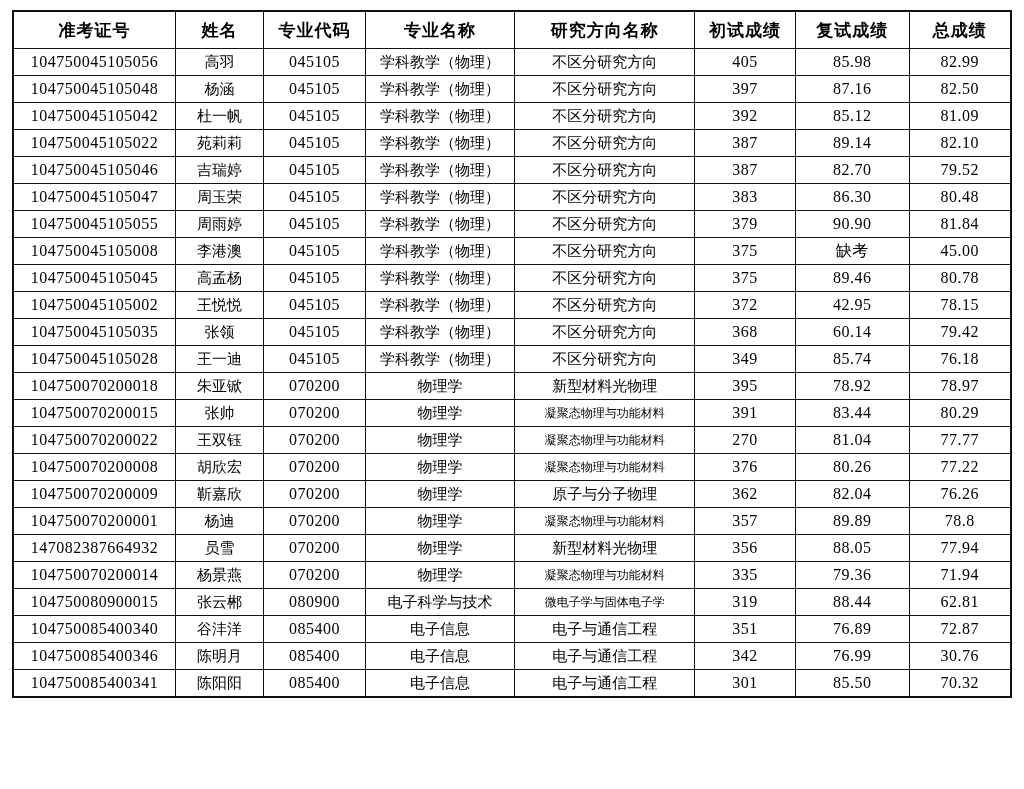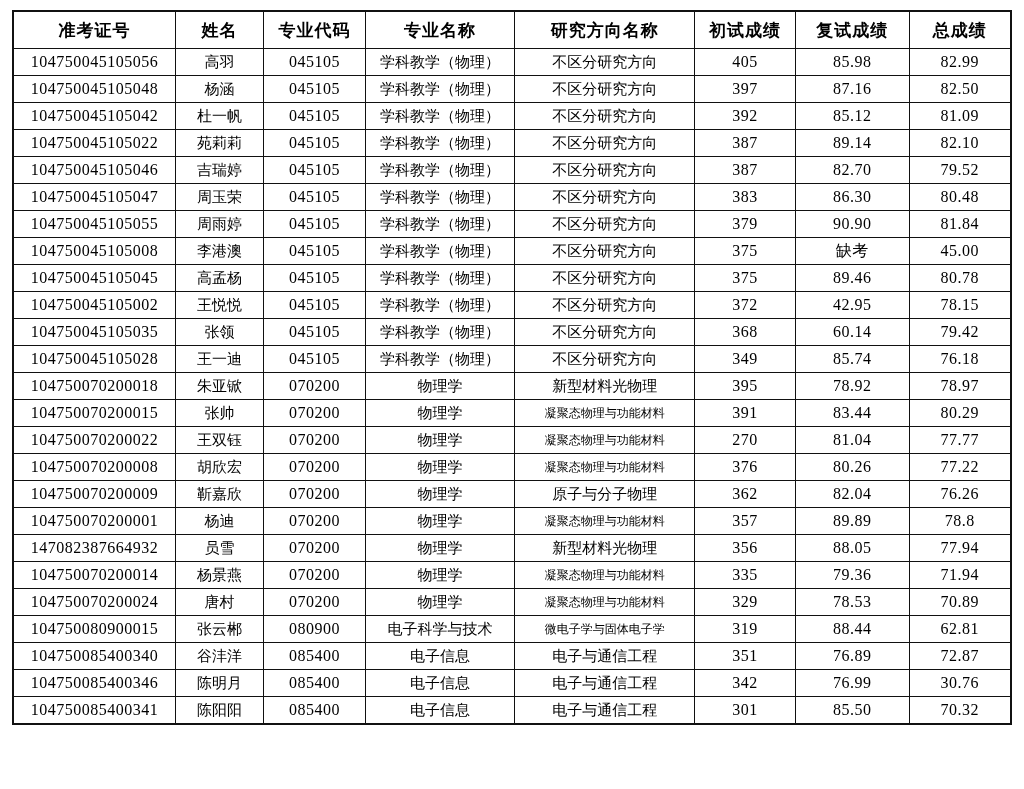--- a/index.html
+++ b/index.html
@@ -281,30 +281,20 @@
           <td class="num">104750070200014</td>
           <td>杨景燕</td>
           <td class="num">070200</td>
           <td>物理学</td>
           <td class="small">凝聚态物理与功能材料</td>
           <td class="num">335</td>
           <td class="num">79.36</td>
           <td class="num">71.94</td>
         </tr>
         <tr>
-          <td class="num">104750070200024</td>
-          <td>唐村</td>
-          <td class="num">070200</td>
-          <td>物理学</td>
-          <td class="small">凝聚态物理与功能材料</td>
-          <td class="num">329</td>
-          <td class="num">78.53</td>
-          <td class="num">70.89</td>
-        </tr>
-        <tr>
           <td class="num">104750080900015</td>
           <td>张云郴</td>
           <td class="num">080900</td>
           <td>电子科学与技术</td>
           <td class="small">微电子学与固体电子学</td>
           <td class="num">319</td>
           <td class="num">88.44</td>
           <td class="num">62.81</td>
         </tr>
         <tr>

